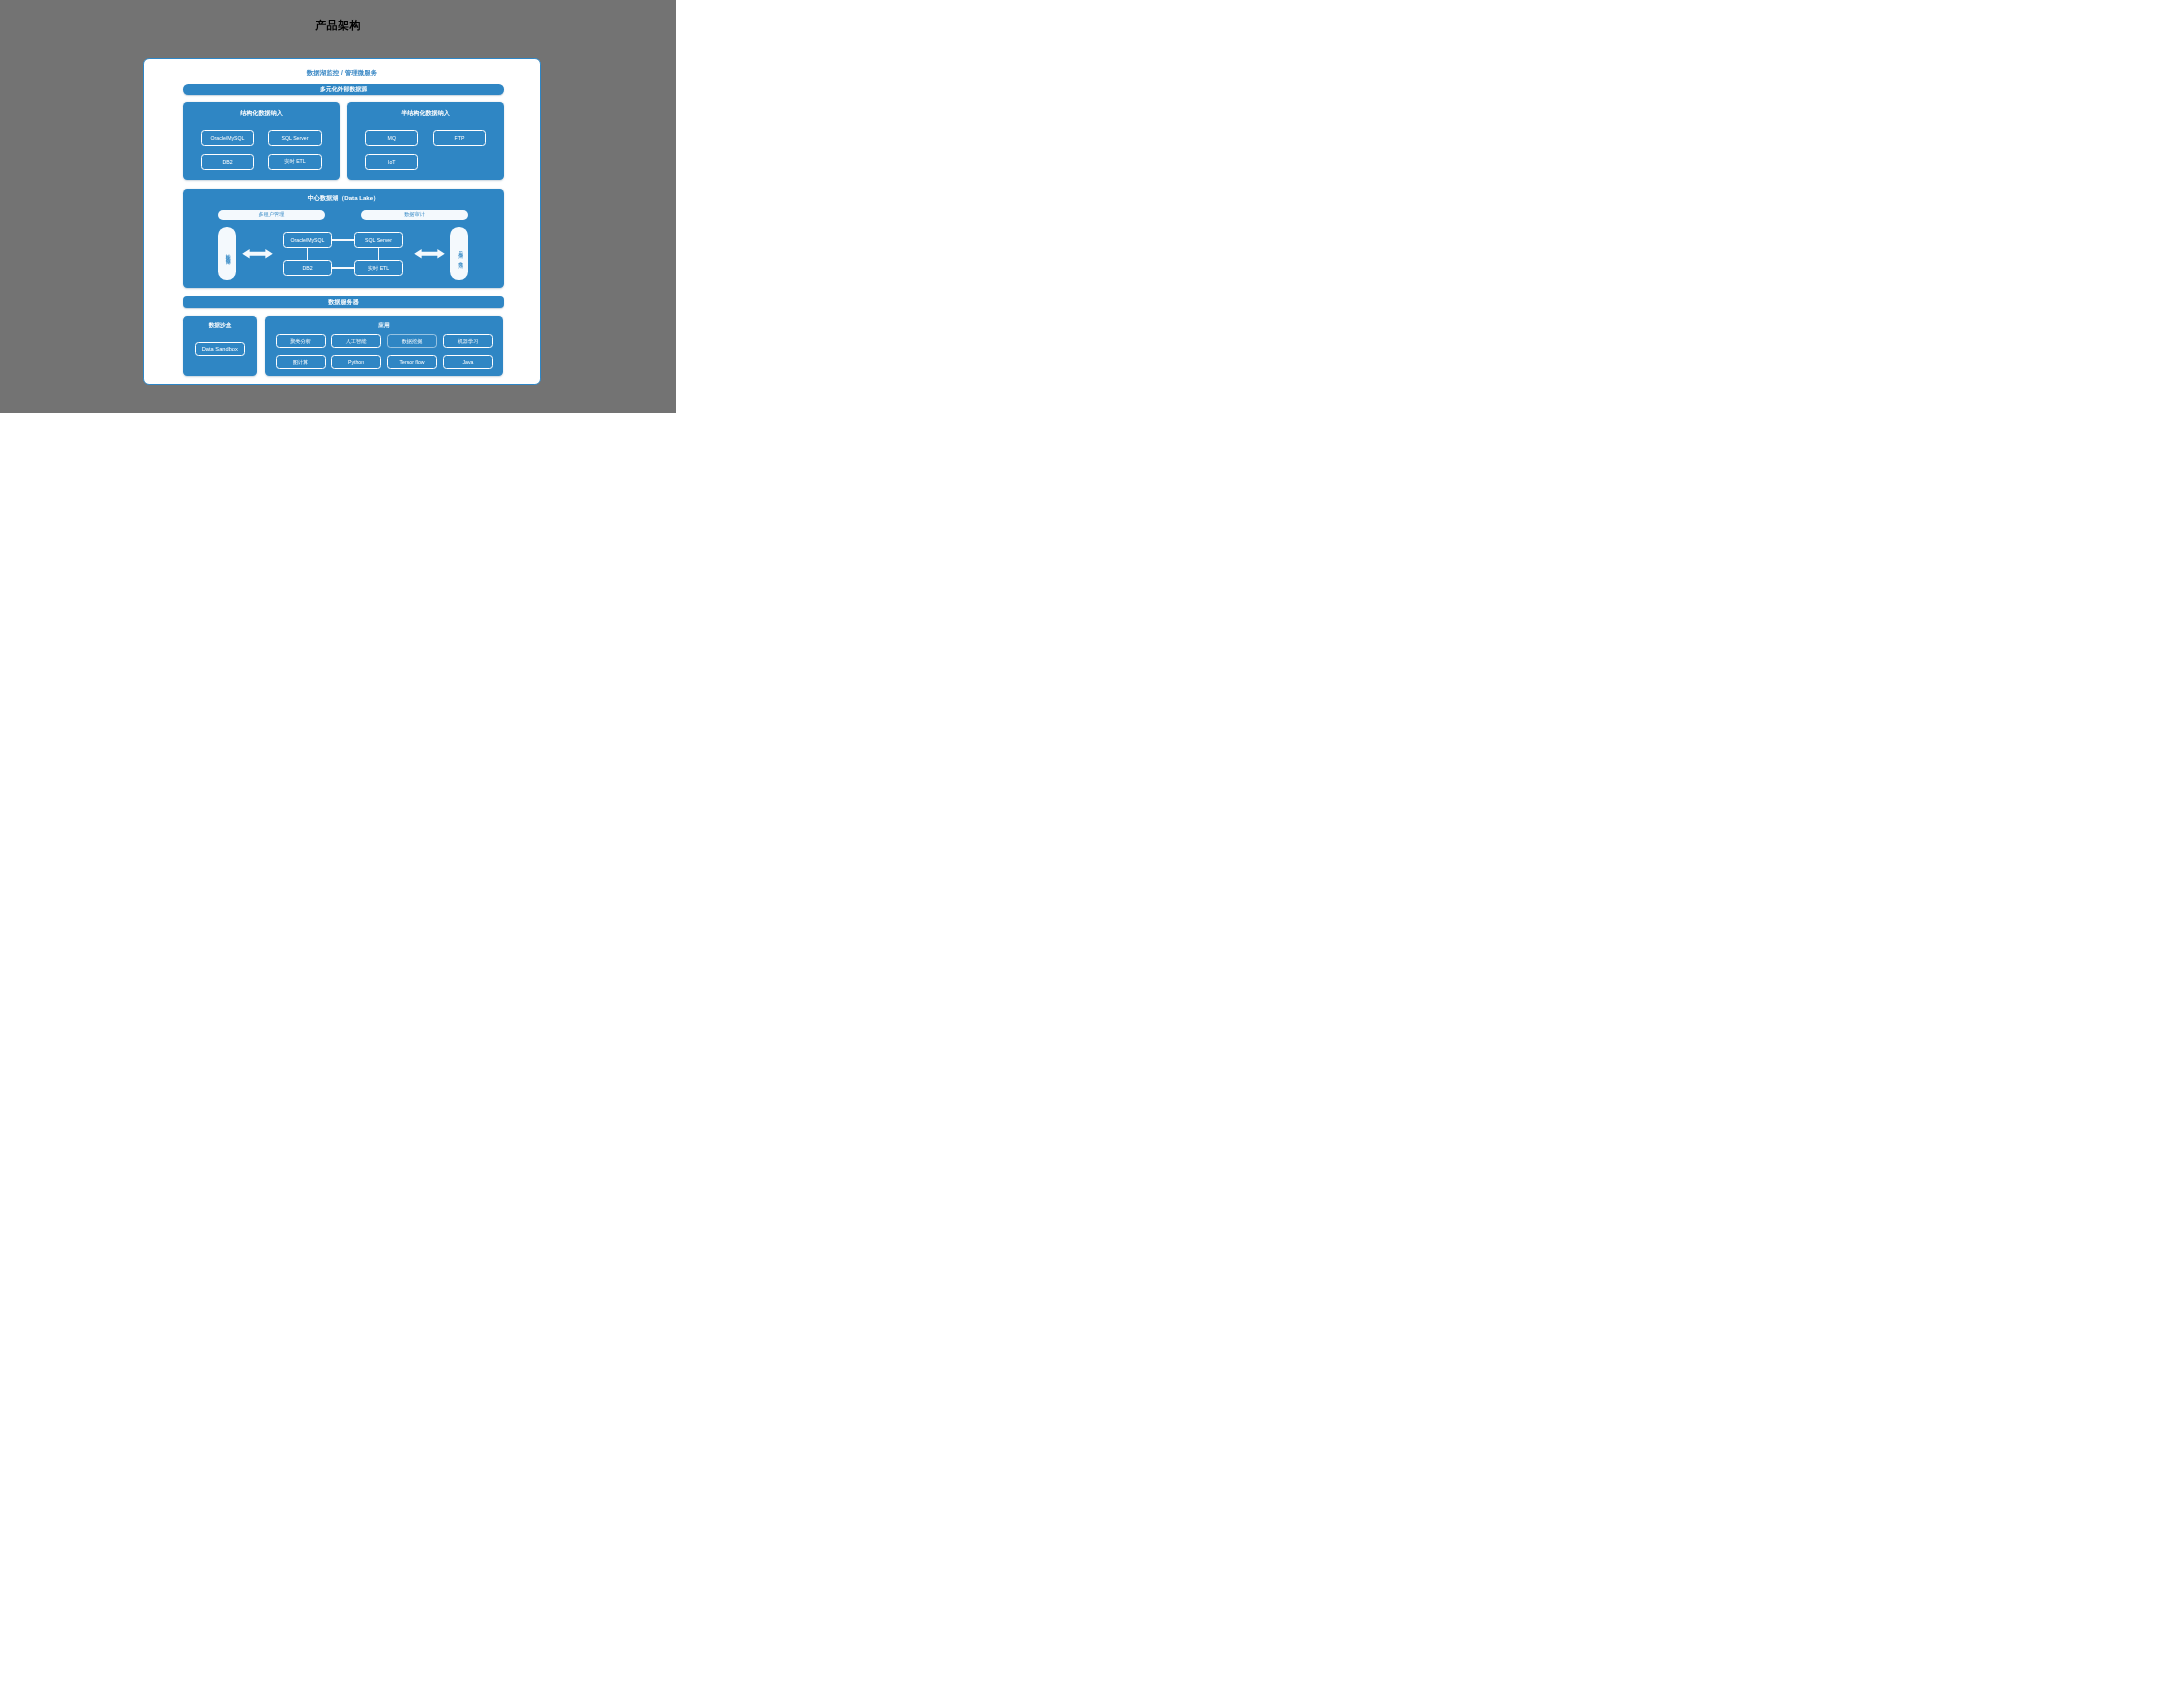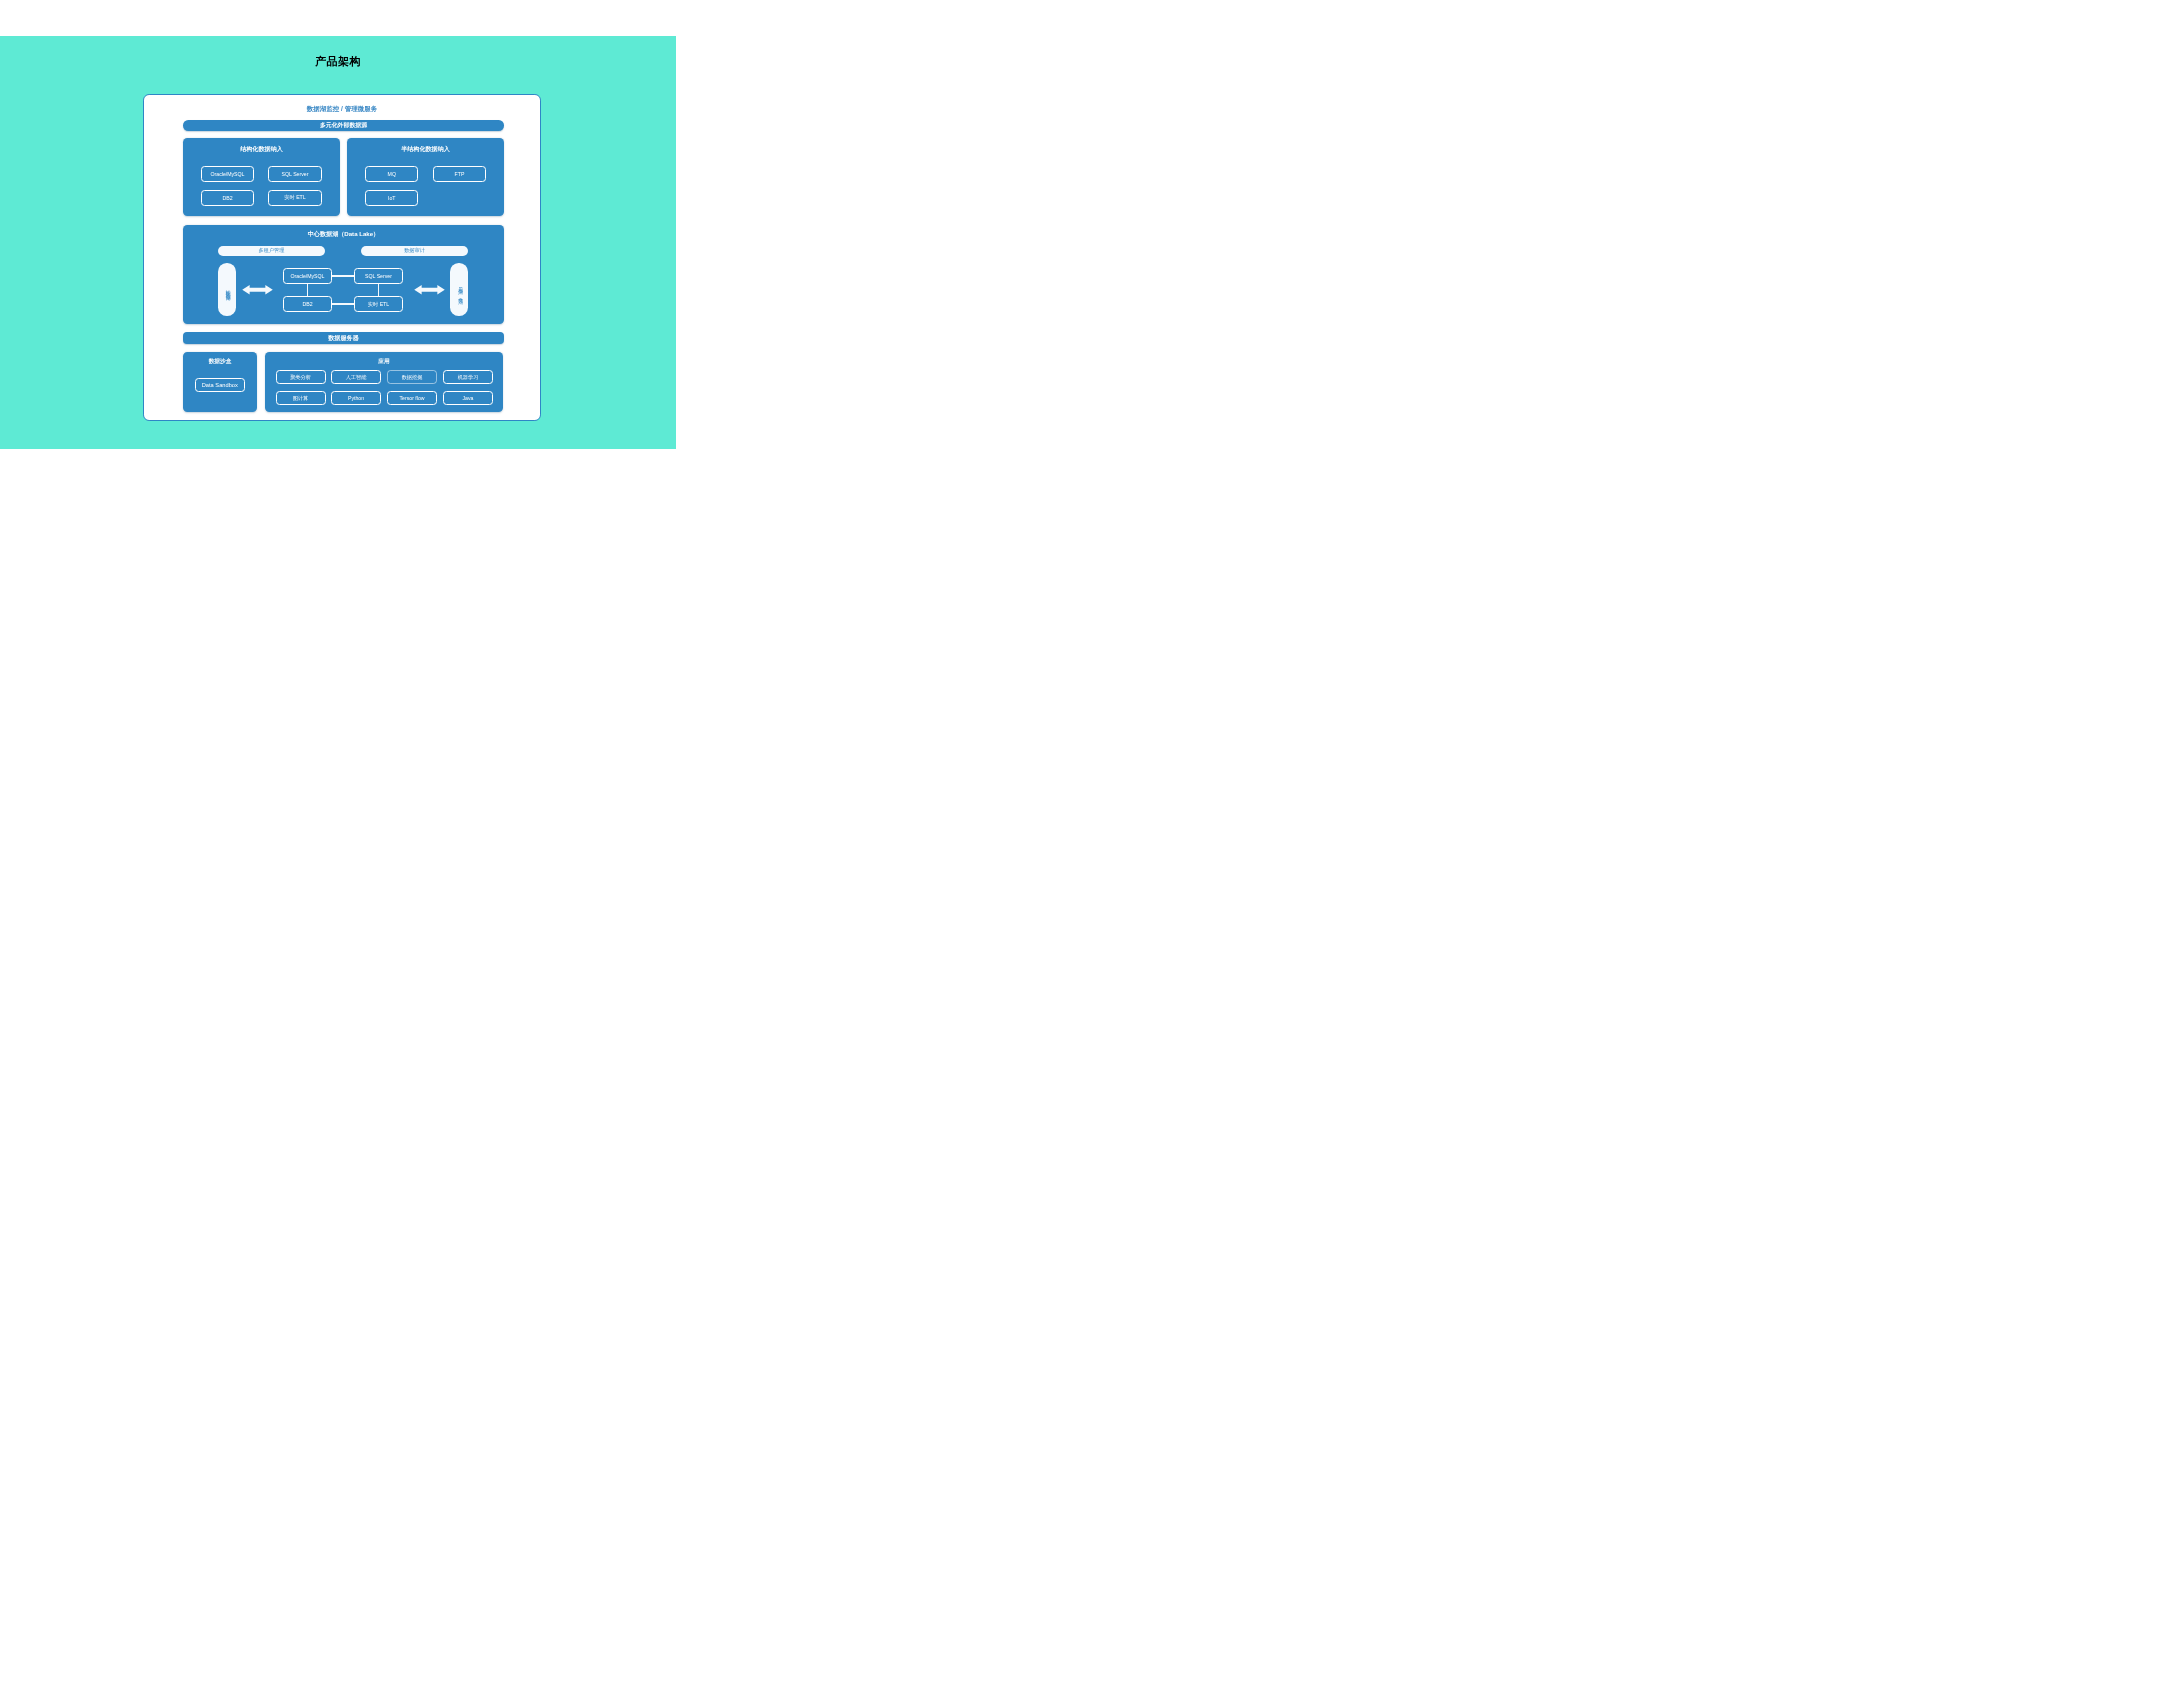--- a/index.html
+++ b/index.html
@@ -1,17 +1,17 @@
 <!DOCTYPE html>
 <html style="font-size:7px"><head>
 <meta charset="utf-8">
 <style>
   html,body{margin:0;padding:0;background:#ffffff;}
   body{font-family:"Liberation Sans","DejaVu Sans",sans-serif;}
-  .canvas{position:relative;width:676px;height:413px;background:#5eead4;overflow:hidden;margin-top:36px;}
+  .canvas{position:relative;width:676px;height:413px;background:#737373;overflow:hidden;}
 
   .page-title{position:absolute;left:0;top:17.5px;width:100%;text-align:center;
     font-size:11px;font-weight:700;color:#000;letter-spacing:0.4px;}
 
   .outer{position:absolute;left:143px;top:58px;width:398px;height:327px;
     border:0.9px solid #2e86c6;border-radius:6.1px;background:#fff;box-sizing:border-box;}
 
   .lake-header{position:absolute;left:0;top:9.6px;width:100%;text-align:center;
     font-size:6.5px;font-weight:700;color:#3a88c5;}
 

